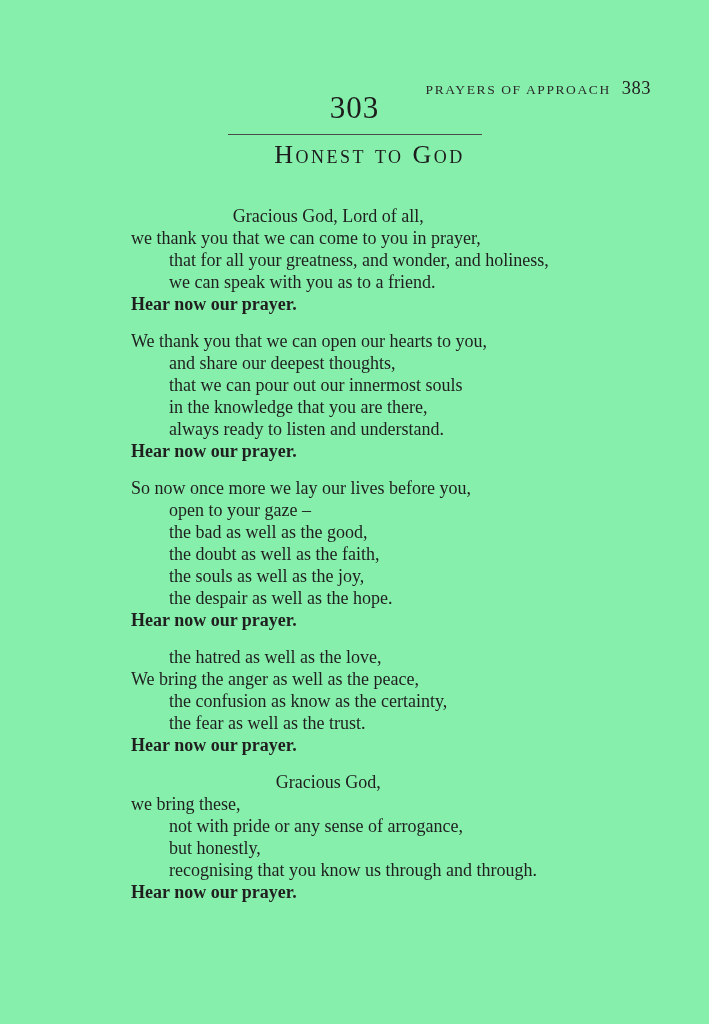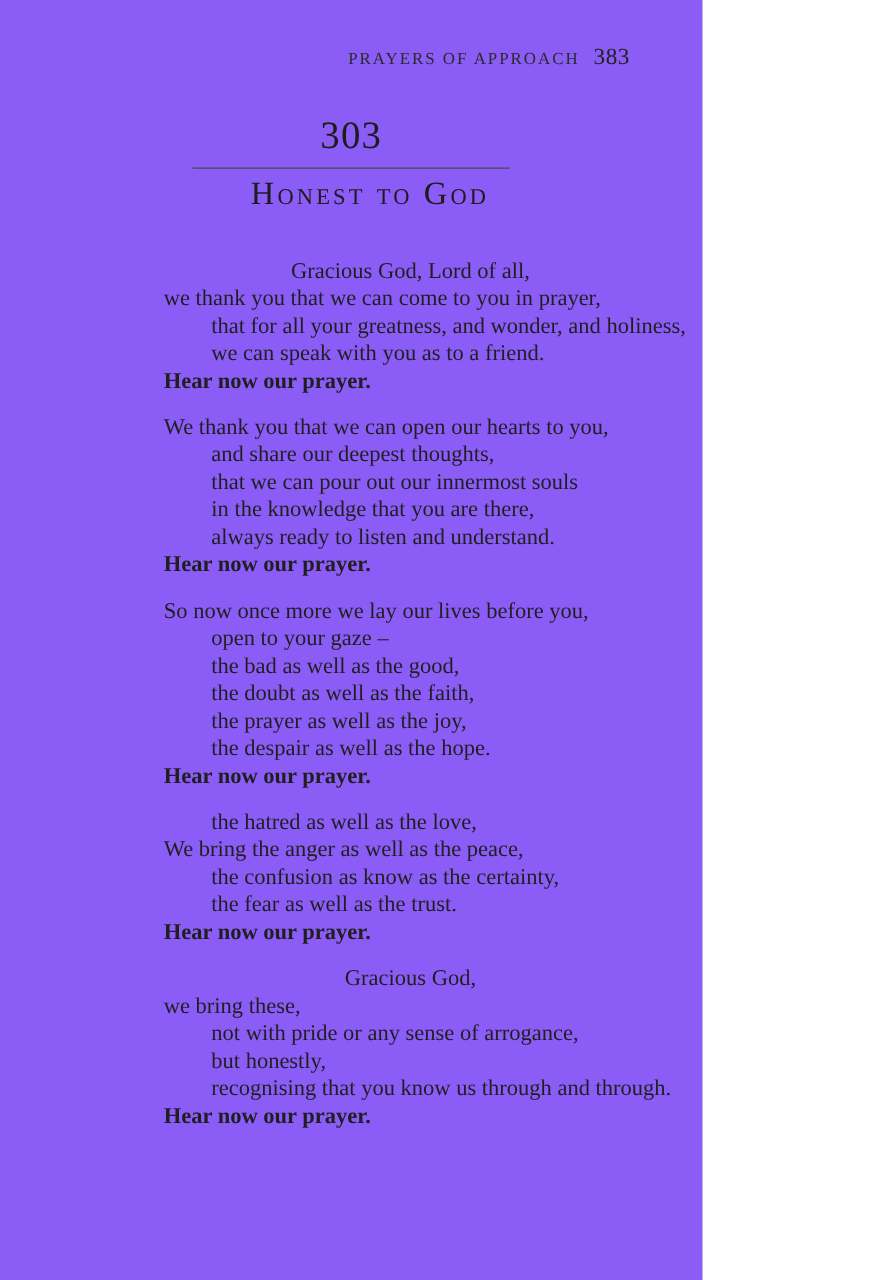--- a/index.html
+++ b/index.html
@@ -2,23 +2,23 @@
 <html><head>
 <meta charset="utf-8">
 <style>
   html, body {
     margin: 0;
     padding: 0;
     background: #ffffff;
   }
   .page {
     position: relative;
-    width: 562px;
+    width: 709px;
     height: 1024px;
-    background: #8b5cf6;
+    background: #86efac;
     font-family: "Liberation Serif", "DejaVu Serif", serif;
     color: #1f1f1f;
     overflow: hidden;
   }
   .running-header {
     position: absolute;
     top: 36px;
     right: 58px;
     display: flex;
     align-items: baseline;
@@ -27,20 +27,21 @@
   }
   .running-head {
     font-size: 13.5px;
     letter-spacing: 1.6px;
     color: #2b2b2b;
   }
   .page-number {
     font-size: 18.5px;
     letter-spacing: 0.5px;
     color: #222222;
+    margin-top: 42px;
   }
   .prayer-heading {
     position: absolute;
     top: 90px;
     left: 0;
     width: 100%;
     text-align: center;
   }
   .prayer-number {
     font-size: 31px;
@@ -114,21 +115,21 @@
         <div class="line indent-2">that we can pour out our innermost souls</div>
         <div class="line indent-2">in the knowledge that you are there,</div>
         <div class="line indent-2">always ready to listen and understand.</div>
         <div class="line indent-1 bold">Hear now our prayer.</div>
       </div>
       <div class="stanza">
         <div class="line indent-1">So now once more we lay our lives before you,</div>
         <div class="line indent-2">open to your gaze –</div>
         <div class="line indent-2">the bad as well as the good,</div>
         <div class="line indent-2">the doubt as well as the faith,</div>
-        <div class="line indent-2">the prayer as well as the joy,</div>
+        <div class="line indent-2">the souls as well as the joy,</div>
         <div class="line indent-2">the despair as well as the hope.</div>
         <div class="line indent-1 bold">Hear now our prayer.</div>
       </div>
       <div class="stanza">
         <div class="line indent-2">the hatred as well as the love,</div>
         <div class="line indent-1">We bring the anger as well as the peace,</div>
         <div class="line indent-2">the confusion as know as the certainty,</div>
         <div class="line indent-2">the fear as well as the trust.</div>
         <div class="line indent-1 bold">Hear now our prayer.</div>
       </div>

